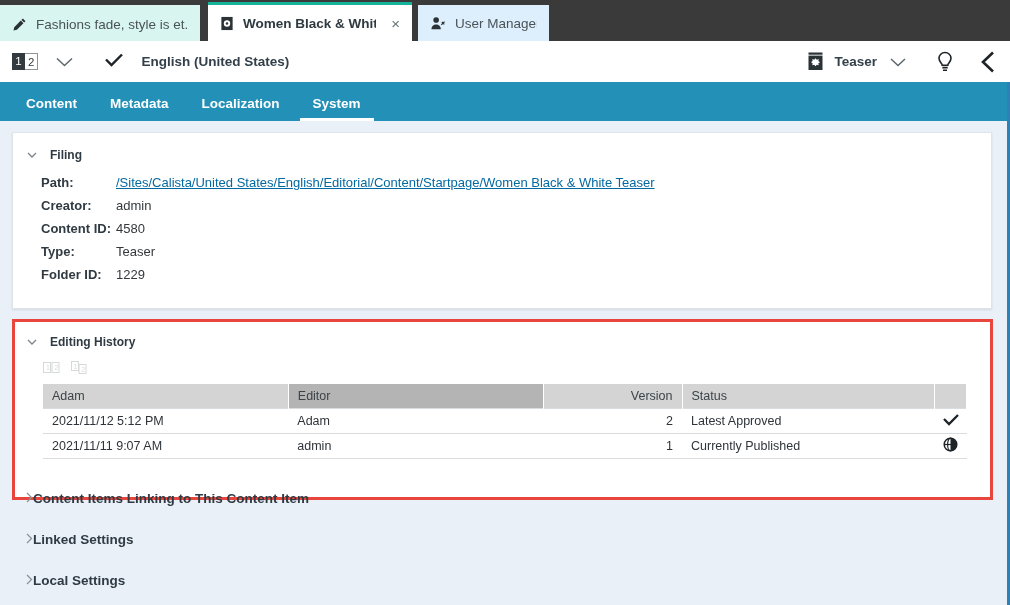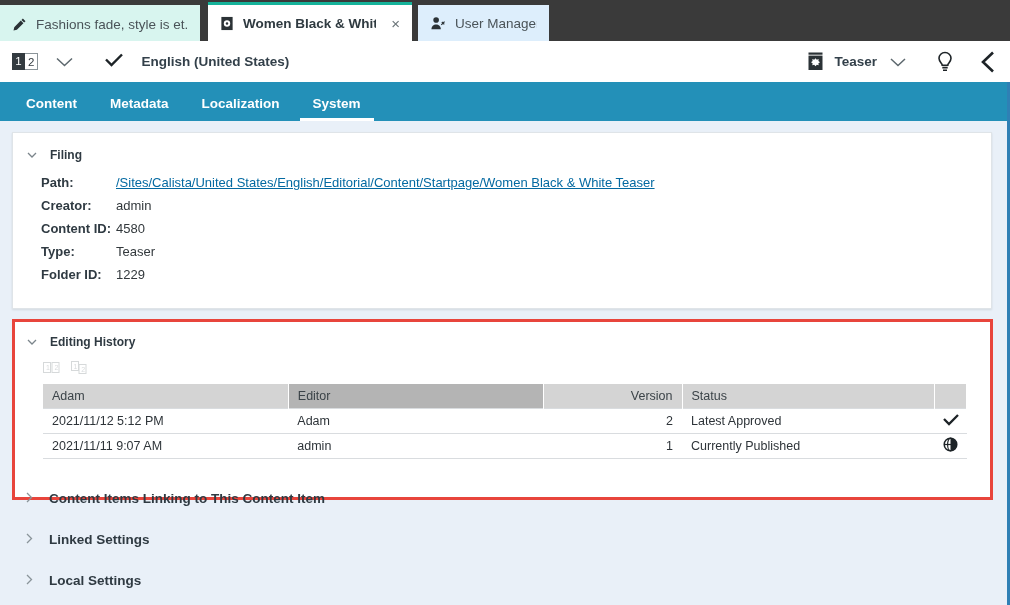--- a/index.html
+++ b/index.html
@@ -140,21 +140,21 @@
     color: #2e3439;
   }
   table.hist tr.row td { border-top: 1px solid #d9dcdf; margin-top: 44px; }
   table.hist td.num { text-align: right; }
   table.hist td.ic { text-align: center; padding: 0; }
   .col-date { width: 238px; } .col-editor { width: 248px; }
   .col-version { width: 134px; } .col-status { width: 245px; } .col-icon { width: 31px; }
 
   
   .collapsed {
-    position: absolute; left: 12px; display: flex; align-items: center; gap: 16px;
+    position: absolute; left: 12px; display: flex; align-items: center; 
     font-size: 13.5px; font-weight: bold; color: #2f3a42;
     padding-left: 14px;
   }
   .caret-r { color: #8a949a; font-size: 13px; }
 </style>
 </head>
 <body>
 
 <div id="app">
 

